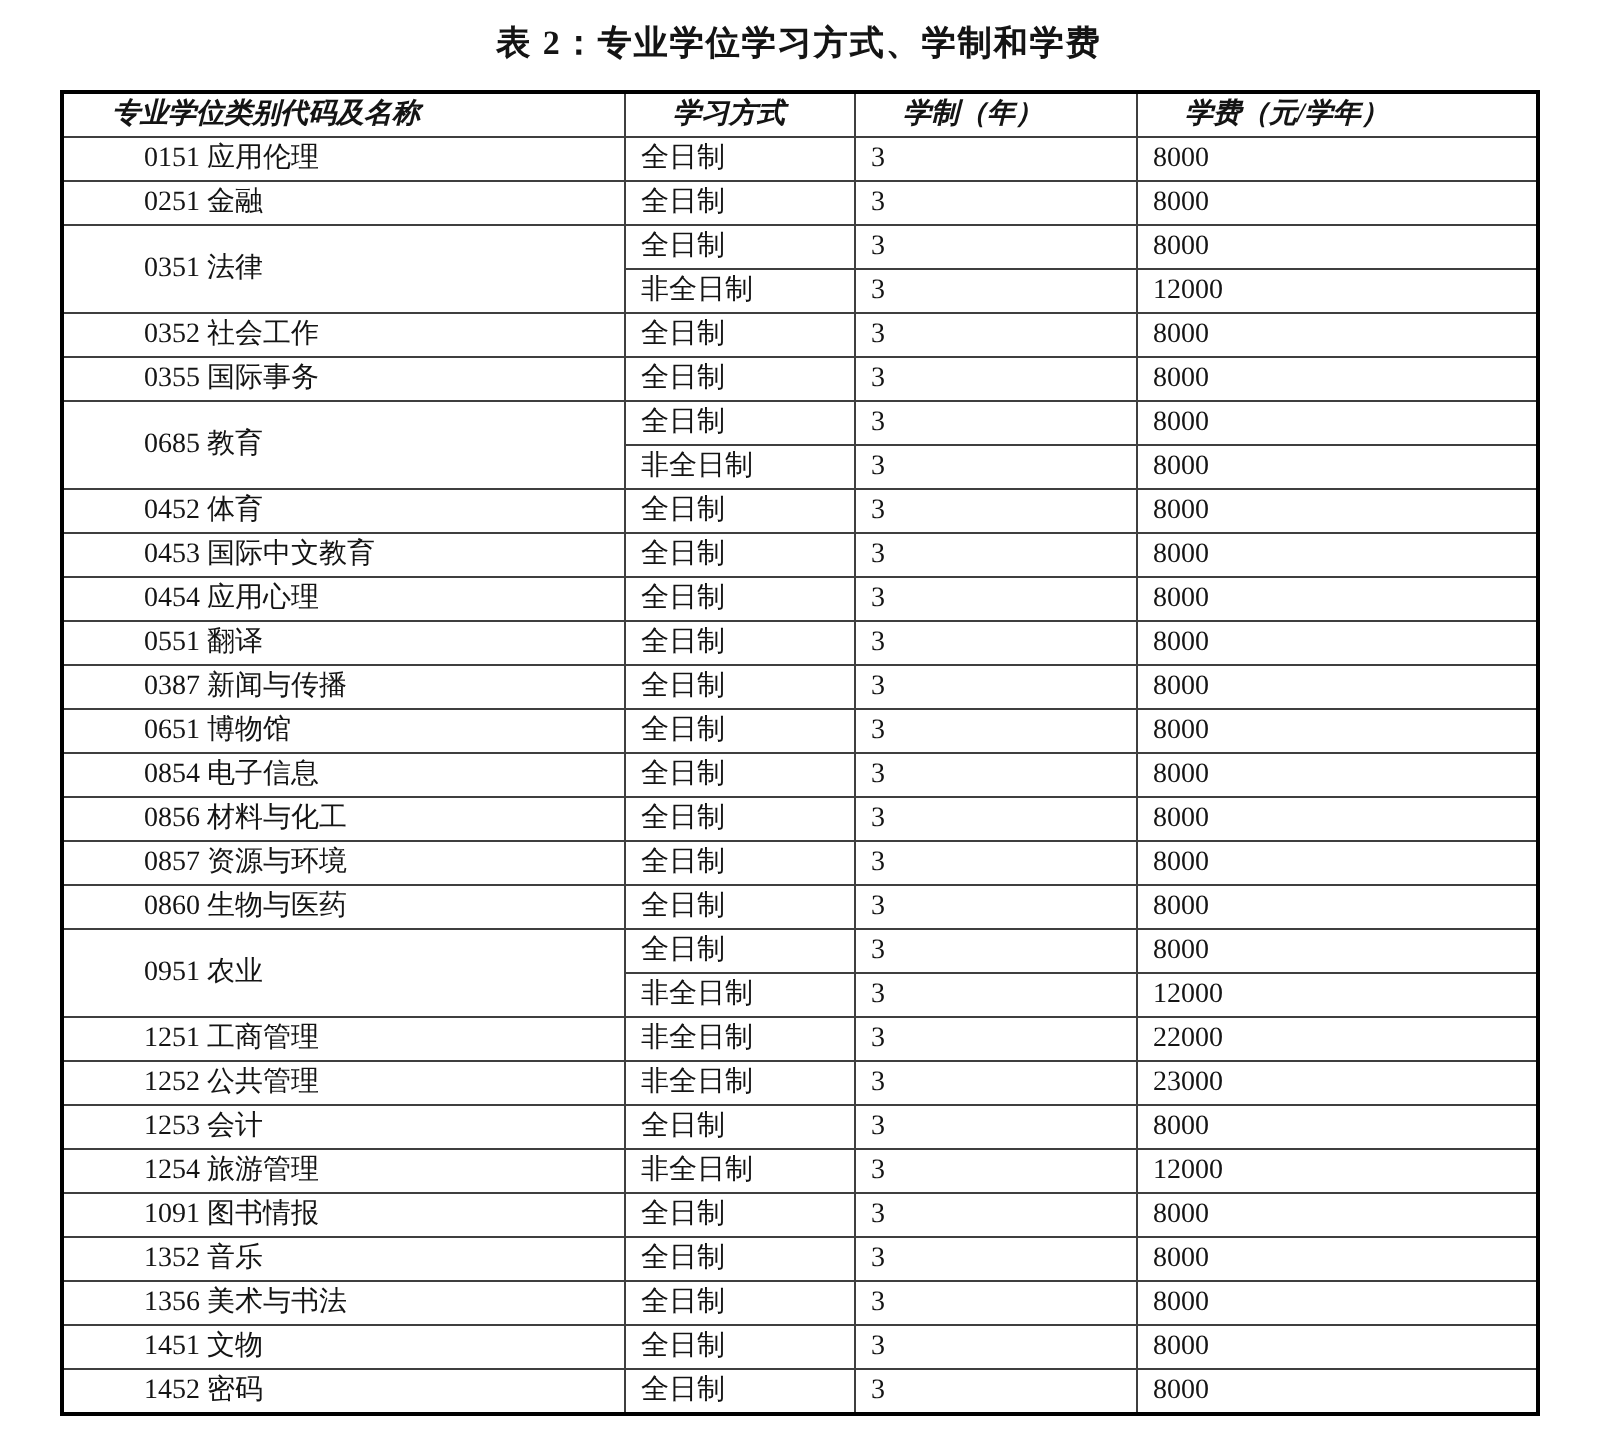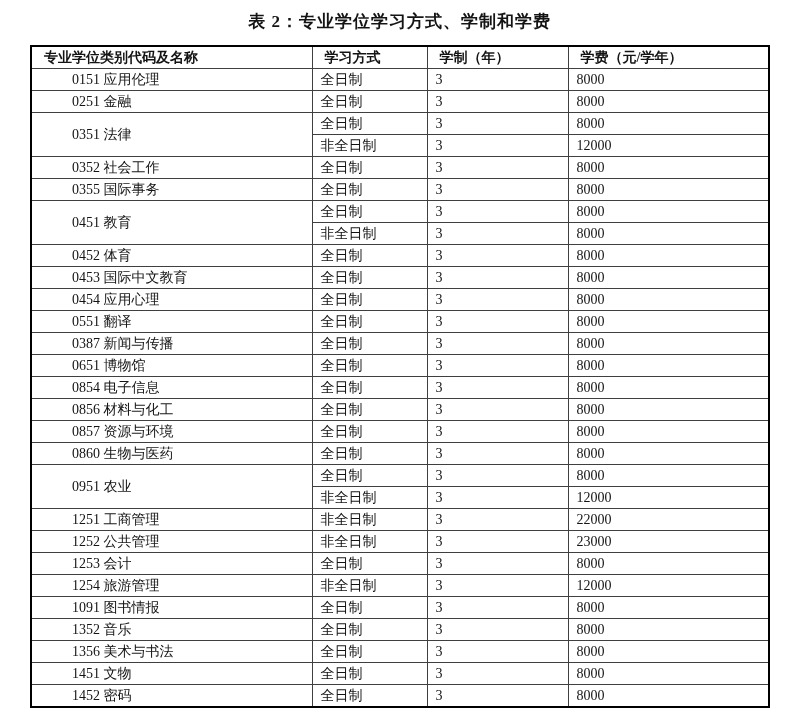--- a/index.html
+++ b/index.html
@@ -32,21 +32,22 @@
     font-size: 14px;
     line-height: 21px;
     padding: 0 2px 0 8px;
     text-align: left;
     vertical-align: middle;
     white-space: nowrap;
     overflow: hidden;
   }
   .fee-table th {
     font-weight: bold;
-    padding-left: 12px;
+    padding-left: 24px;
+    font-style: italic;
   }
   .fee-table td.program-name { padding-left: 40px; }
 </style>
 </head>
 <body>
 
 <div class="page">
   <div class="doc-title">表 2：专业学位学习方式、学制和学费</div>
 
   <table class="fee-table">
@@ -94,21 +95,21 @@
           <td>3</td>
           <td>8000</td>
         </tr>
         <tr>
           <td class="program-name" rowspan="1">0355 国际事务</td>
           <td>全日制</td>
           <td>3</td>
           <td>8000</td>
         </tr>
         <tr>
-          <td class="program-name" rowspan="2">0451 教育</td>
+          <td class="program-name" rowspan="2">0685 教育</td>
           <td>全日制</td>
           <td>3</td>
           <td>8000</td>
         </tr>
         <tr>
           <td>非全日制</td>
           <td>3</td>
           <td>8000</td>
         </tr>
         <tr>

